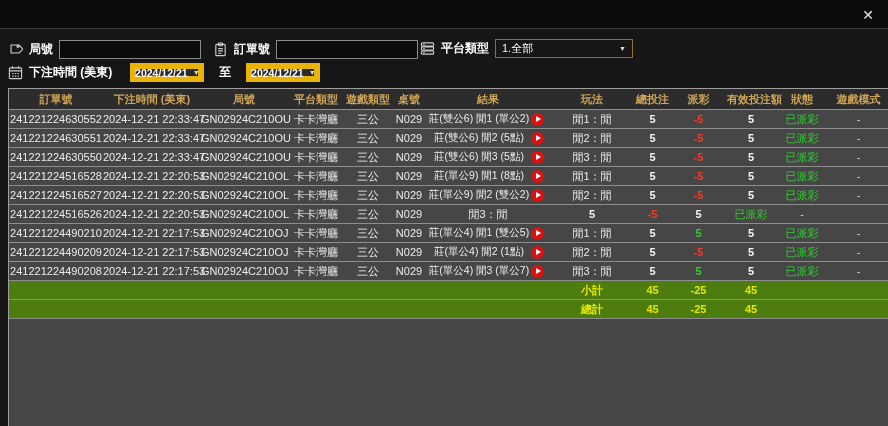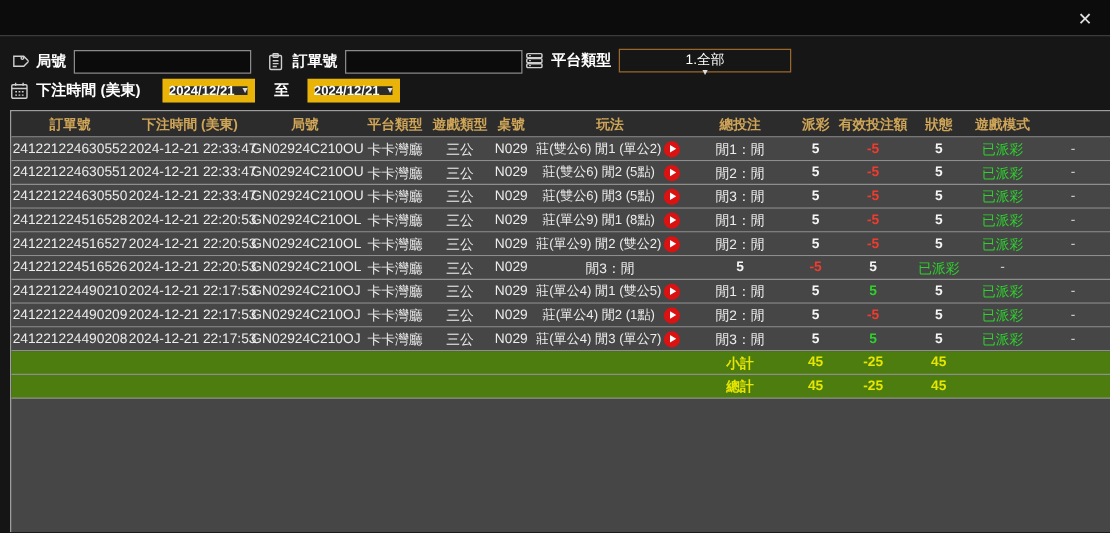--- a/index.html
+++ b/index.html
@@ -28,21 +28,21 @@
   }
   .date-select{
     display:flex;align-items:center;justify-content:center;gap:5px;
     width:74px;height:19px;background:#2a2a2a;border:6px solid #eab308;
     color:#fff;font-size:10.5px;font-weight:bold;cursor:pointer;box-sizing:border-box;
   }
   .dd-arrow{font-size:7px;color:#ddd;}
   .platform-select{
     display:flex;align-items:center;justify-content:space-between;
     width:138px;height:19px;background:#161616;border:1px solid #9a682b;
-    color:#fff;font-size:11px;padding:0 6px;cursor:pointer;box-sizing:border-box;flex-direction:column;
+    color:#fff;font-size:11px;padding:0 6px;cursor:pointer;box-sizing:border-box;
   }
   .to-label{font-weight:bold;font-size:12px;color:#fff;margin:0 9px;}
   .query-btn{
     display:inline-flex;align-items:center;gap:4px;height:20px;padding:0 7px;
     background:#55a513;border:1px solid #b9d48d;border-radius:1px;
     color:#fff;font-weight:bold;font-size:12px;cursor:pointer;margin-top:26px;
   }
   .query-btn svg{width:11px;height:11px;stroke:#fff;fill:none;stroke-width:1.6;}
   
   .table-area{
@@ -160,20 +160,21 @@
   <div class="table-area">
     <div class="filler"></div>
 
     <div class="trow thead">
       <div class="cell th">訂單號</div>
       <div class="cell th">下注時間 (美東)</div>
       <div class="cell th">局號</div>
       <div class="cell th">平台類型</div>
       <div class="cell th">遊戲類型</div>
       <div class="cell th">桌號</div>
+      <div class="cell th">結果</div>
       <div class="cell th">玩法</div>
       <div class="cell th">總投注</div>
       <div class="cell th">派彩</div>
       <div class="cell th">有效投注額</div>
       <div class="cell th">狀態</div>
       <div class="cell th">遊戲模式</div>
     </div>
 
     <div id="rows">
         <div class="trow">

